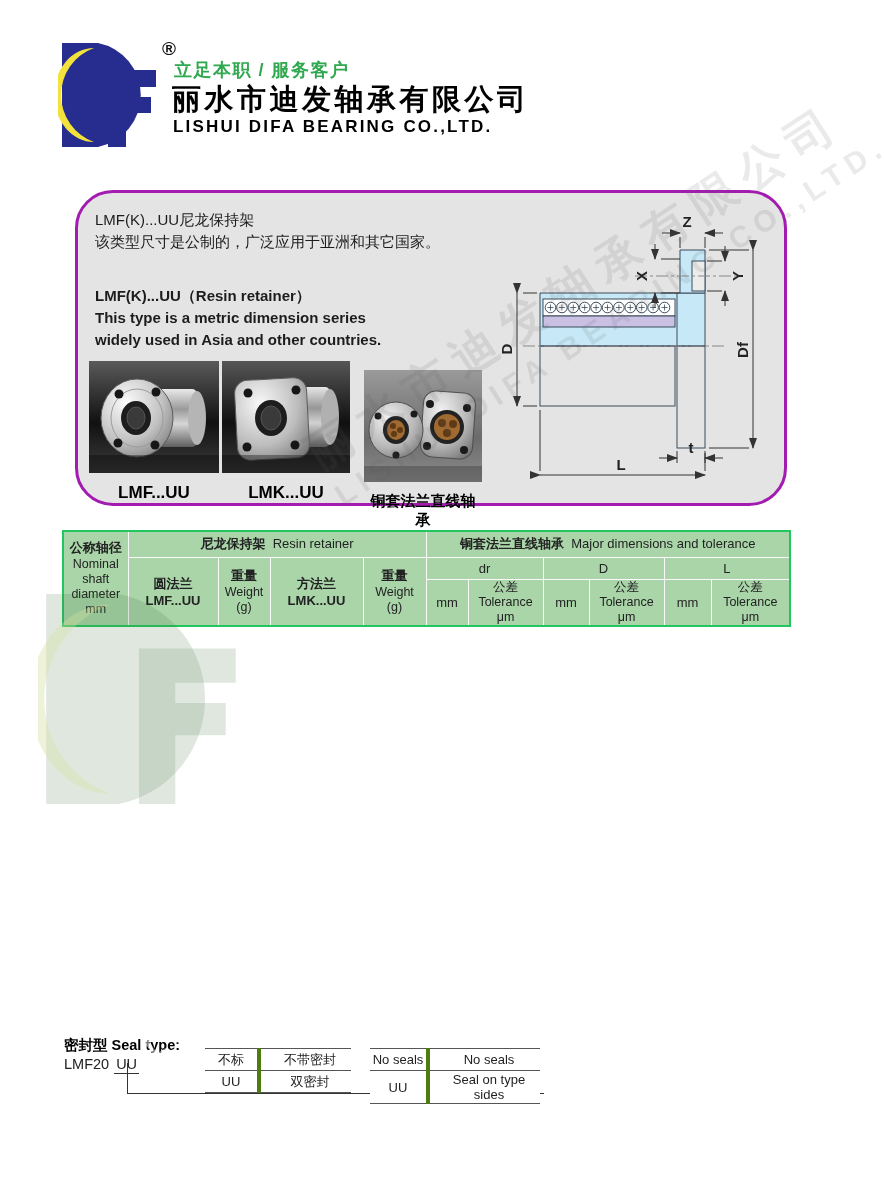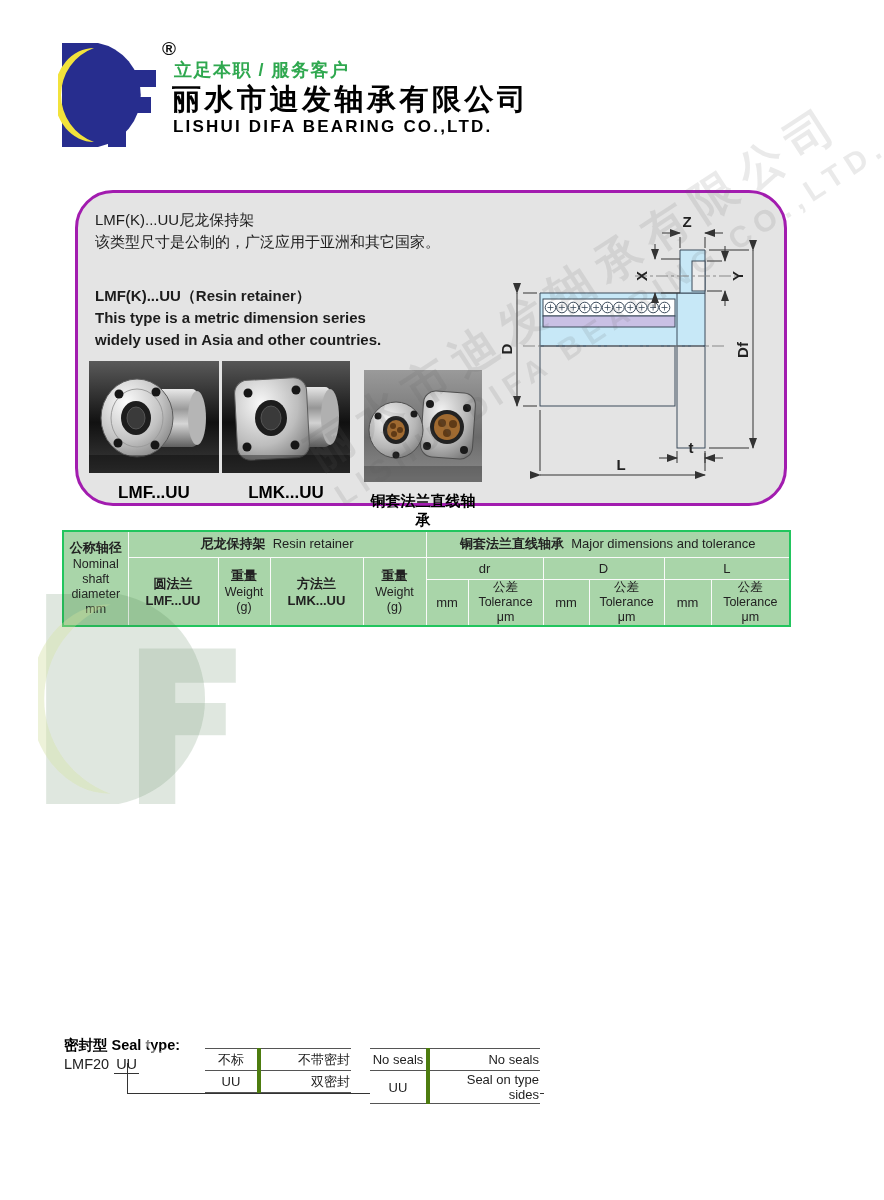--- a/index.html
+++ b/index.html
@@ -34,21 +34,21 @@
   
   .seal-heading{position:absolute;left:64px;top:1036px;font-size:14.5px;font-weight:bold;color:#000;}
   .seal-example{position:absolute;left:64px;top:1056px;font-size:14.5px;color:#222;}
   .seal-example .uu{border-bottom:1px solid #333;padding:0 2px 1px 2px;margin-left:5px;}
   .connector{position:absolute;left:127px;top:1063px;width:416px;height:30px;
              border-left:1px solid #333;border-bottom:1px solid #333;}
   table.mini{position:absolute;border-collapse:collapse;table-layout:fixed;}
   .mini td{border-top:1px solid #555;border-bottom:1px solid #555;font-size:13px;height:19px;
            color:#222;background:#fff;}
   .mini td:first-child{border-right:4px solid #4d7c0f;text-align:center;}
-  .mini td:last-child{padding-left:9px;text-align:right;}
+  .mini td:last-child{padding-left:9px;text-align:center;}
   .mini-cn{left:205px;top:1048px;width:146px;}
   .mini-en{left:370px;top:1048px;width:170px;}
   
   .wm{position:absolute;pointer-events:none;white-space:nowrap;font-weight:bold;z-index:6;}
   .wm-top{left:295px;top:432px;transform:rotate(-33deg);transform-origin:0 0;color:rgba(95,95,95,0.13);}
   .wm-top .l1{font-size:46px;letter-spacing:11px;}
   .wm-top .l2{font-size:30px;letter-spacing:7px;}
   .wm-table{left:105px;top:985px;transform:rotate(-33deg);transform-origin:0 0;color:rgba(255,255,255,0.5);}
   .wm-table .l1{font-size:46px;letter-spacing:13px;}
   .wm-table .l2{font-size:30px;letter-spacing:9px;}

